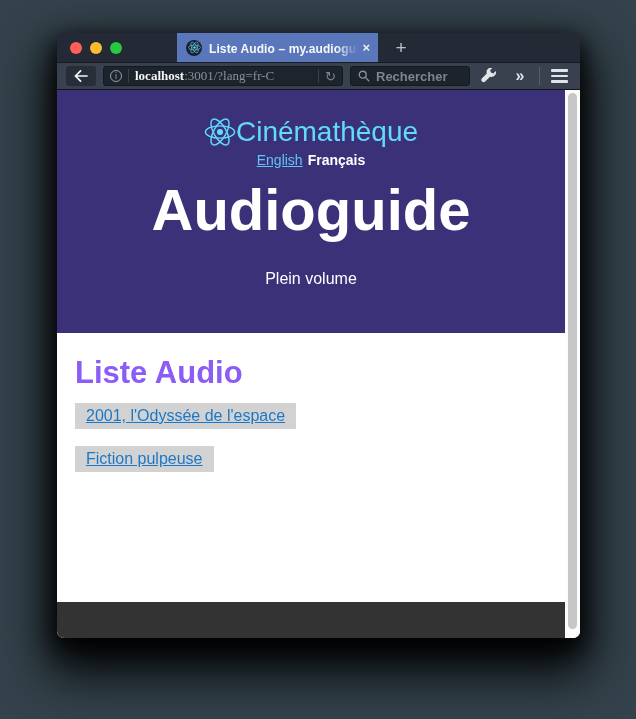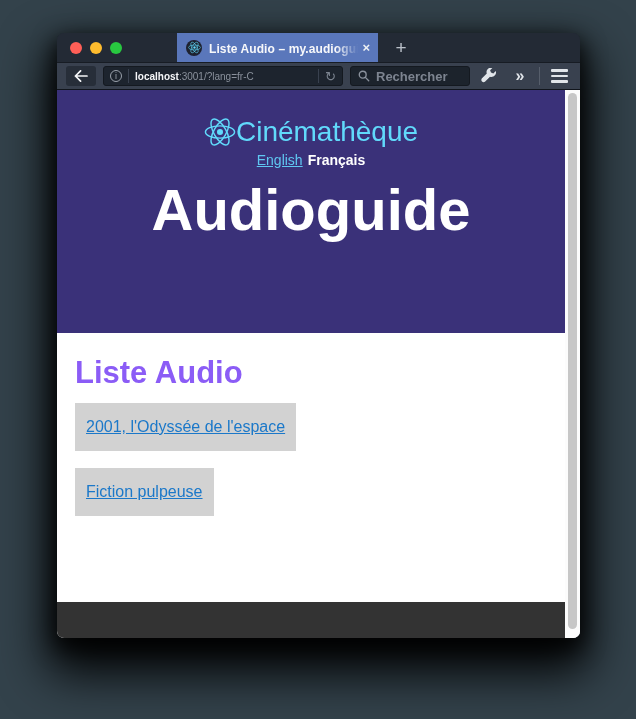--- a/index.html
+++ b/index.html
@@ -99,21 +99,21 @@
   .info-circle {
     width: 12px; height: 12px; flex: none;
     border: 1px solid #9aa1ab; border-radius: 50%;
     color: #9aa1ab; font-size: 9px; line-height: 11px;
     text-align: center; font-style: normal;
   }
   .field-divider { width: 1px; height: 14px; background: #39414f; flex: none; }
   .url-text {
     position: relative; flex: 1; min-width: 0;
     overflow: hidden; white-space: nowrap;
-    font-size: 10px; color: #8a919c;
+    font-size: 13px; color: #8a919c; font-family: Liberation Serif, serif;
   }
   .url-host { color: #f5f6f8; font-weight: 700; }
   .url-fade {
     position: absolute; right: 0; top: 0; bottom: 0; width: 18px;
     background: linear-gradient(to right, rgba(29,36,46,0), #1d242e);
   }
   .reload-glyph { color: #7a828e; font-size: 13px; line-height: 1; flex: none; }
   .search-field {
     width: 120px; height: 20px; flex: none;
     background: #1c232c;
@@ -177,21 +177,21 @@
     padding: 22px 18px 0 18px;
     background: #ffffff;
     overflow: hidden;
   }
   .content h2 { font-size: 31px; font-weight: 700; color: #8b5cf6; }
   .content .intro { font-size: 17px; color: #222222; margin-top: 28px; }
   .audio-list { list-style: none; margin-top: 12px; }
   .audio-list li {
     display: table;
     background: #d2d2d2;
-    padding: 15px 11px;
+    padding: 4px 11px;
     margin-bottom: 17px;
   }
   .audio-list a { font-size: 16px; color: #1b78c9; text-decoration: underline; }
 
   .site-footer { height: 36px; background: #333333; flex: none; }
 
   svg { display: block; }
 </style>
 </head>
 <body>
@@ -285,20 +285,21 @@
               <ellipse rx="10" ry="4.2" transform="rotate(60)"></ellipse>
               <ellipse rx="10" ry="4.2" transform="rotate(120)"></ellipse>
             </g>
           </svg>
           <span class="brand-name">Cinémathèque</span>
         </div>
         <div class="lang-row">
           <a class="lang-link" href="#">English</a><span class="lang-current">Français</span>
         </div>
         <h1 class="site-title">Audioguide</h1>
+        <div class="site-subtitle">Plein volume</div>
       </header>
 
       <main class="content">
         <h2>Liste Audio</h2>
         <ul class="audio-list">
           <li>
             <a href="#">2001, l'Odyssée de l'espace</a>
           </li>
           <li>
             <a href="#">Fiction pulpeuse</a>

